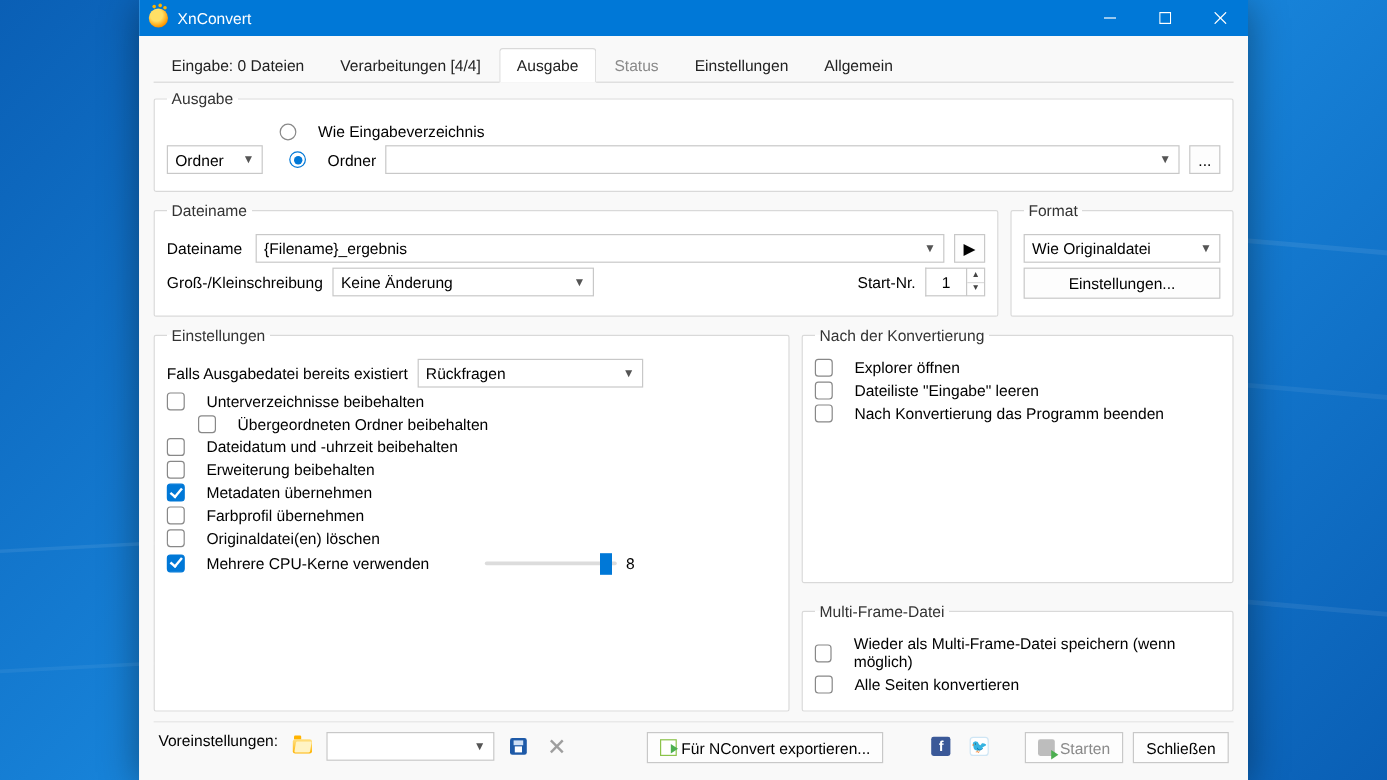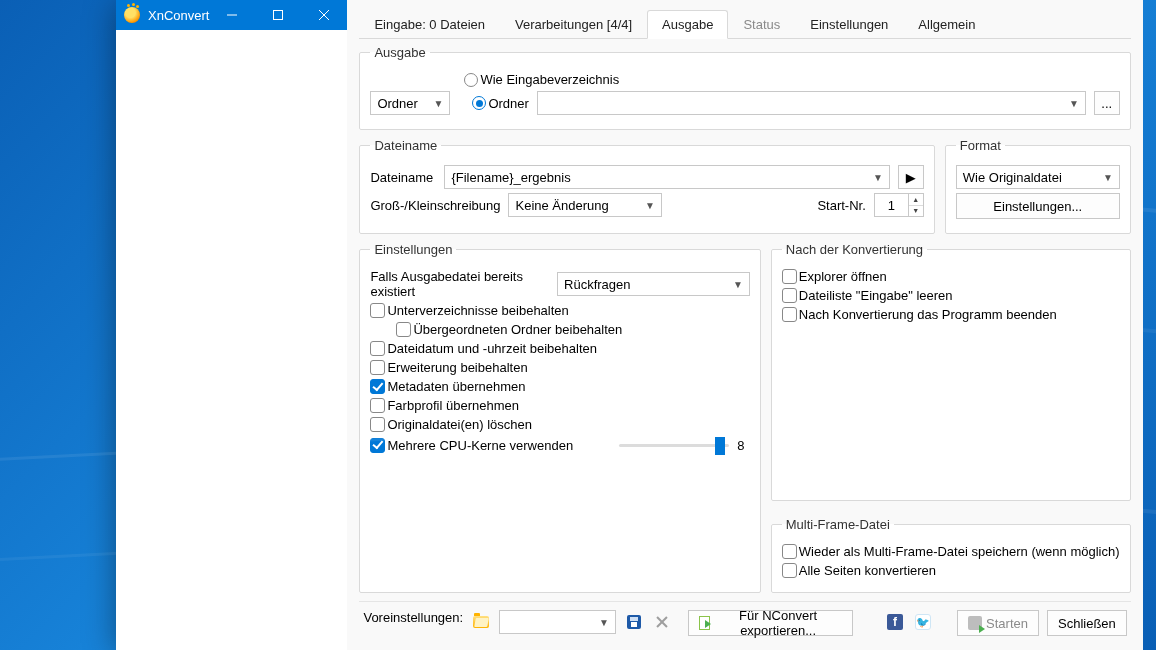--- a/index.html
+++ b/index.html
@@ -1,21 +1,21 @@
 <!DOCTYPE html>
 <html><head>
 <meta charset="utf-8">
 <style>
   * { box-sizing: border-box; font-family: "Segoe UI", Tahoma, sans-serif; font-size: 13px; }
   body { margin: 0; width: 1156px; height: 650px; background: linear-gradient(135deg, #0a5fb5 0%, #1a8ae0 50%, #0a5fb5 100%); position: relative; overflow: hidden; }
   body::before, body::after { content: ""; position: absolute; background: rgba(255,255,255,0.08); }
   body::before { width: 600px; height: 4px; top: 200px; right: -200px; transform: rotate(5deg); box-shadow: 0 120px 0 rgba(255,255,255,0.06), 0 300px 0 rgba(255,255,255,0.07); }
   body::after { width: 500px; height: 3px; top: 450px; left: -100px; transform: rotate(-3deg); box-shadow: 0 100px 0 rgba(255,255,255,0.06); }
 
-  .window { position: absolute; left: 116px; top: 0; width: 924px; height: 650px; background: #fff; box-shadow: 0 4px 30px rgba(0,0,0,0.4); display: flex; flex-direction: row; }
+  .window { position: absolute; left: 116px; top: 0; width: 924px; height: 650px; background: #fff; box-shadow: 0 4px 30px rgba(0,0,0,0.4); display: flex; flex-direction: column; }
   .titlebar { height: 30px; background: #0078d7; color: #fff; display: flex; align-items: center; padding: 0 0 0 8px; }
   .titlebar .app-icon { width: 16px; height: 16px; border-radius: 50%; background: radial-gradient(circle at 40% 35%, #ffe066 35%, #ff9800 70%, #d35400 100%); margin-right: 8px; position:relative;}
   .titlebar .app-icon::before{content:"";position:absolute;top:-3px;left:3px;width:3px;height:3px;background:#ffb300;border-radius:50%;box-shadow:5px -1px 0 #ffb300, 9px 1px 0 #ffb300;}
   .titlebar .title { flex: 1; font-size: 13px; }
   .winbtn { width: 46px; height: 30px; display: flex; align-items: center; justify-content: center; color: #fff; }
   .winbtn svg { stroke: #fff; fill: none; }
 
   .client { flex: 1; background: #f9f9f9; padding: 10px 12px 4px 12px; display: flex; flex-direction: column; }
 
   .tabs { display: flex; border-bottom: 1px solid #d9d9d9; margin-bottom: 6px; align-items: flex-end; }
@@ -27,21 +27,21 @@
   legend { padding: 0 4px; color: #333; font-size: 13px; }
 
   .row { display: flex; align-items: center; gap: 8px; margin: 4px 0; }
   select, input[type=text], .combo { border: 1px solid #c8c8c8; background: #fff; height: 24px; padding: 0 6px; font-size: 13px; }
   .combo { display:flex; align-items:center; justify-content:space-between; }
   .combo .chev { color:#555; font-size:10px; margin-left:6px;}
   .btn { border: 1px solid #c8c8c8; background: #fdfdfd; height: 26px; padding: 0 10px; display:inline-flex; align-items:center; justify-content:center; gap:4px;}
   .btn.small { height:24px; padding:0 6px; min-width:26px;}
   .btn.wide { width: 100%; }
 
-  .radio, .check { display: inline-flex; align-items: center; gap: 2px; }
+  .radio, .check { display: inline-flex; align-items: center; gap: 18px; }
   .radio .dot { width:14px;height:14px;border:1px solid #888;border-radius:50%;display:inline-flex;align-items:center;justify-content:center;background:#fff;}
   .radio.sel .dot{border-color:#0078d7;}
   .radio.sel .dot::after{content:"";width:7px;height:7px;border-radius:50%;background:#0078d7;}
   .check .box { width:15px;height:15px;border:1px solid #888;border-radius:3px;background:#fff;display:inline-flex;align-items:center;justify-content:center;}
   .check.on .box{background:#0078d7;border-color:#0078d7;}
   .check.on .box::after{content:"";width:4px;height:8px;border:solid #fff;border-width:0 2px 2px 0;transform:rotate(40deg) translate(-1px,-1px);}
 
   .cols { display:flex; gap:10px; align-items:stretch; }
   .cols > * { min-width:0; }
 
@@ -185,21 +185,21 @@
         </div>
       </fieldset>
     </div>
 
     <div class="cols" style="flex:1">
 
       <fieldset style="flex:1">
         <legend>Einstellungen</legend>
         <div class="row">
           <span>Falls Ausgabedatei bereits existiert</span>
-          <div class="combo" style="width:215px">
+          <div class="combo" style="width:188px">
             <span>Rückfragen</span>
               <span class="chev">▼</span>
           </div>
         </div>
         <div class="row">
             <label class="check">
               <span class="box"></span>
               <span>Unterverzeichnisse beibehalten</span>
             </label>
           </div>

